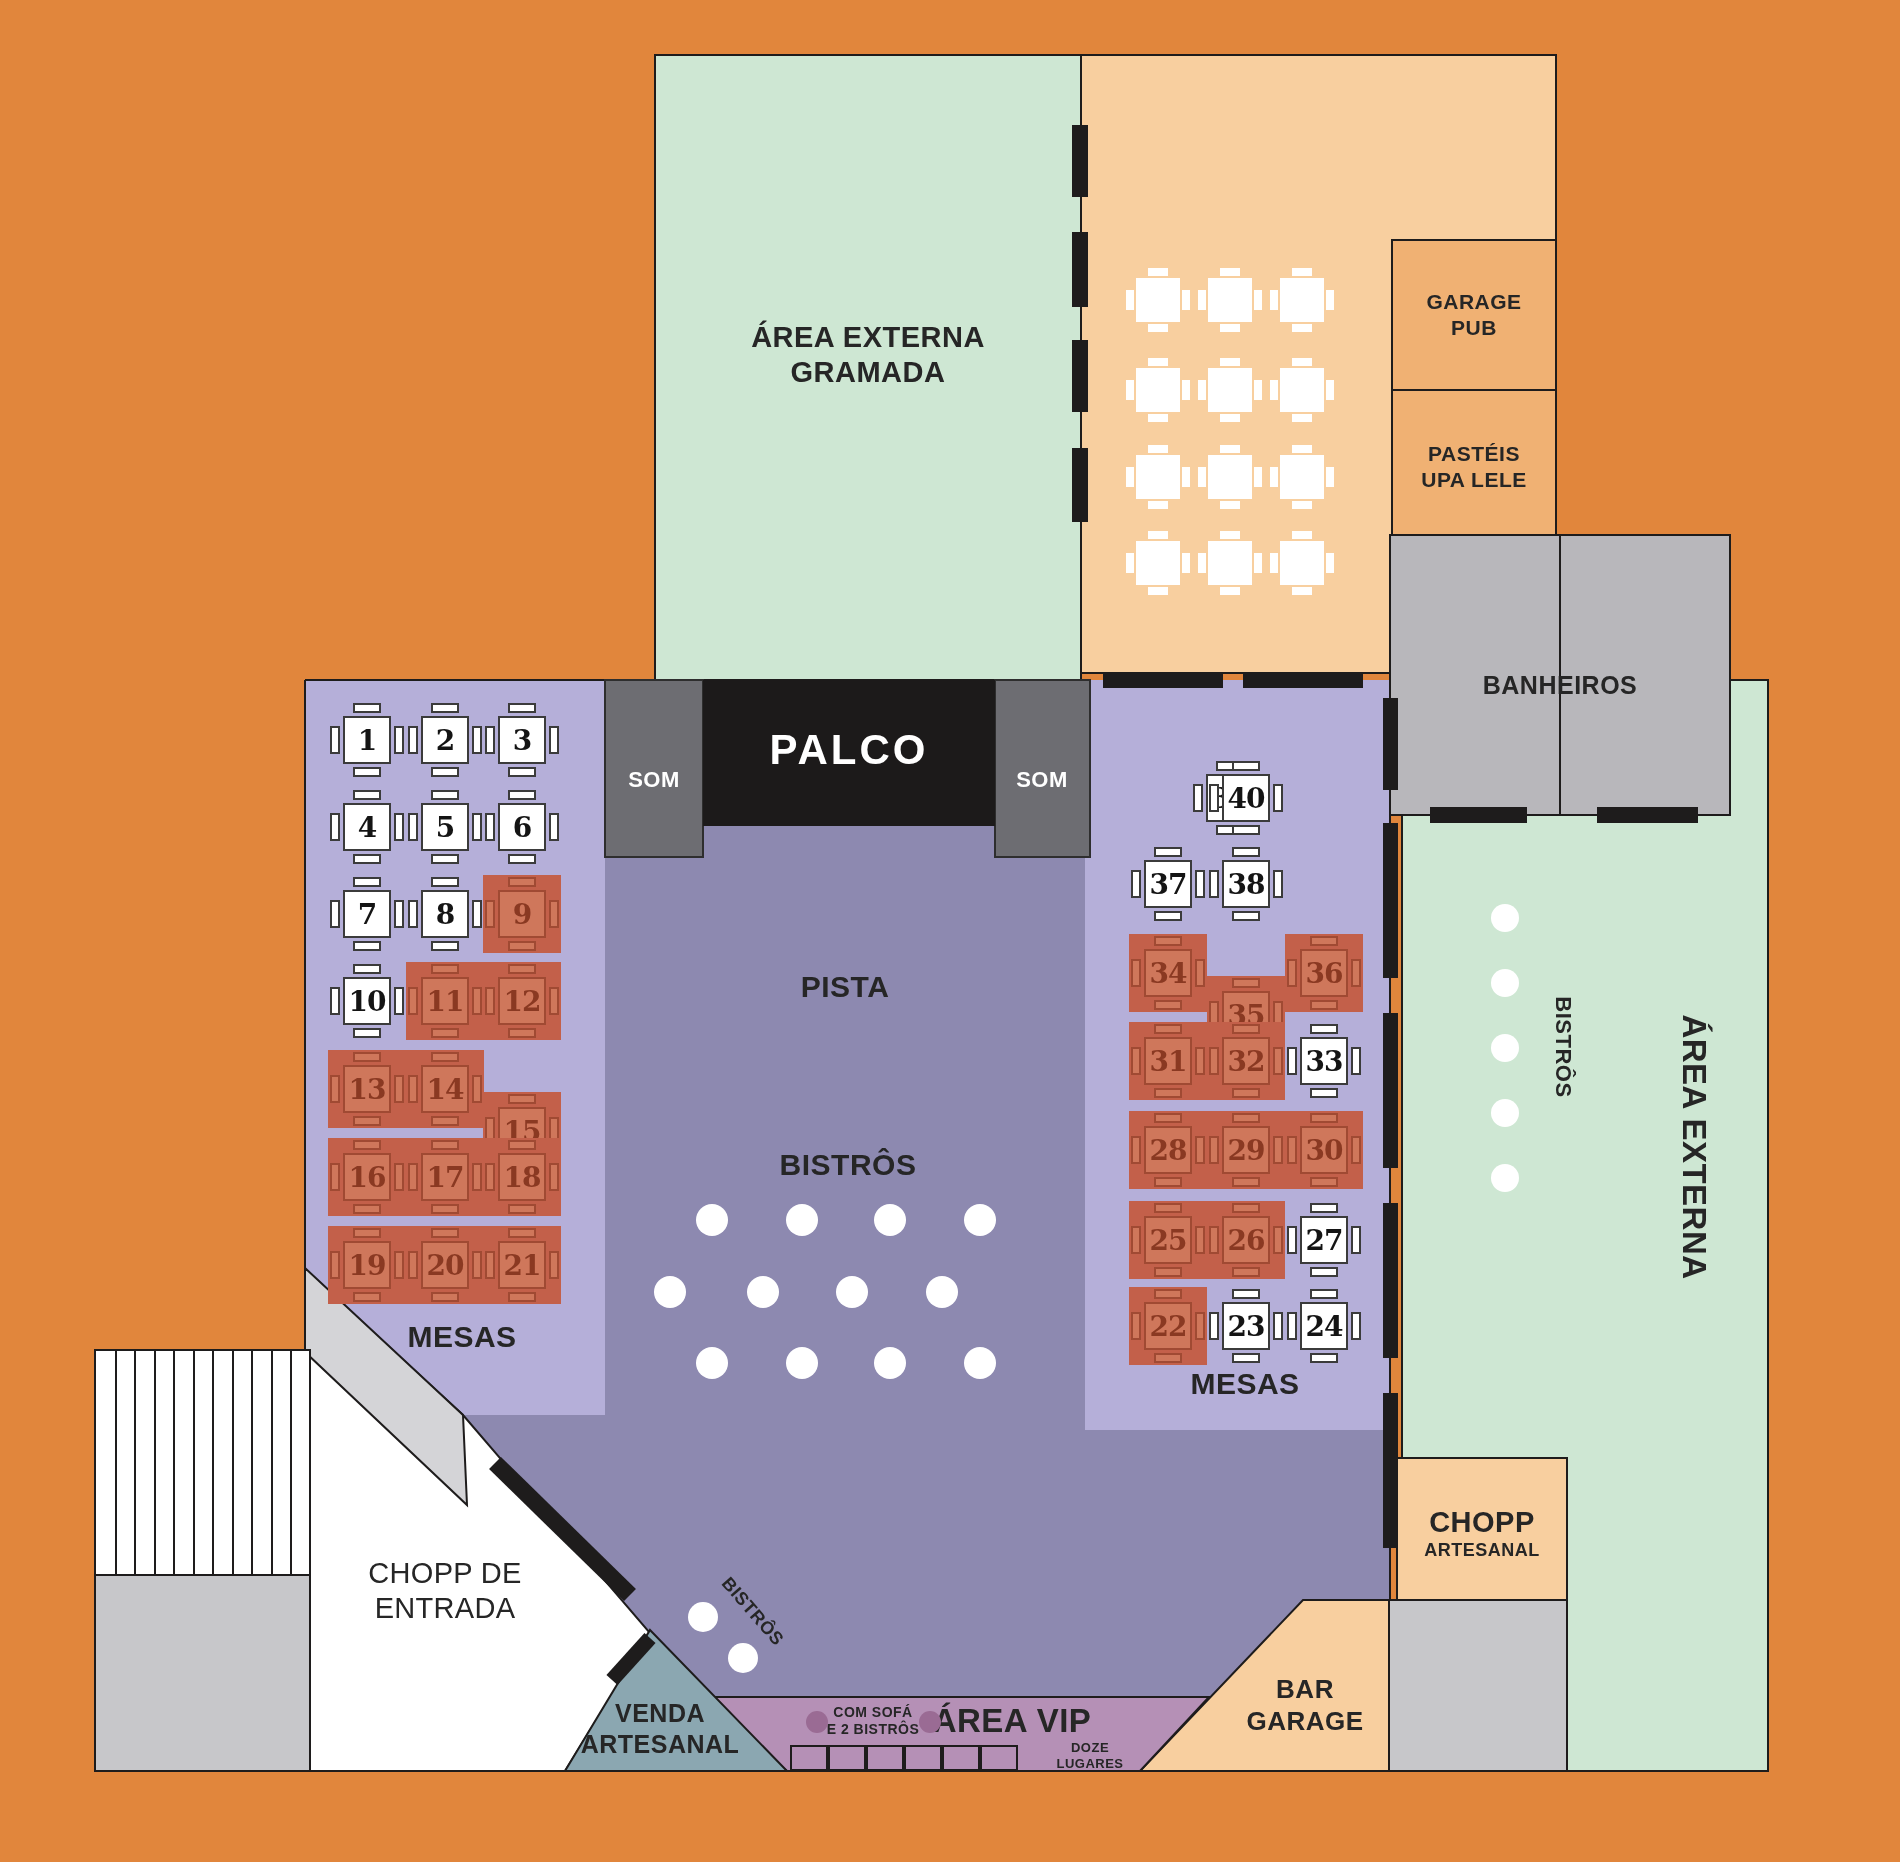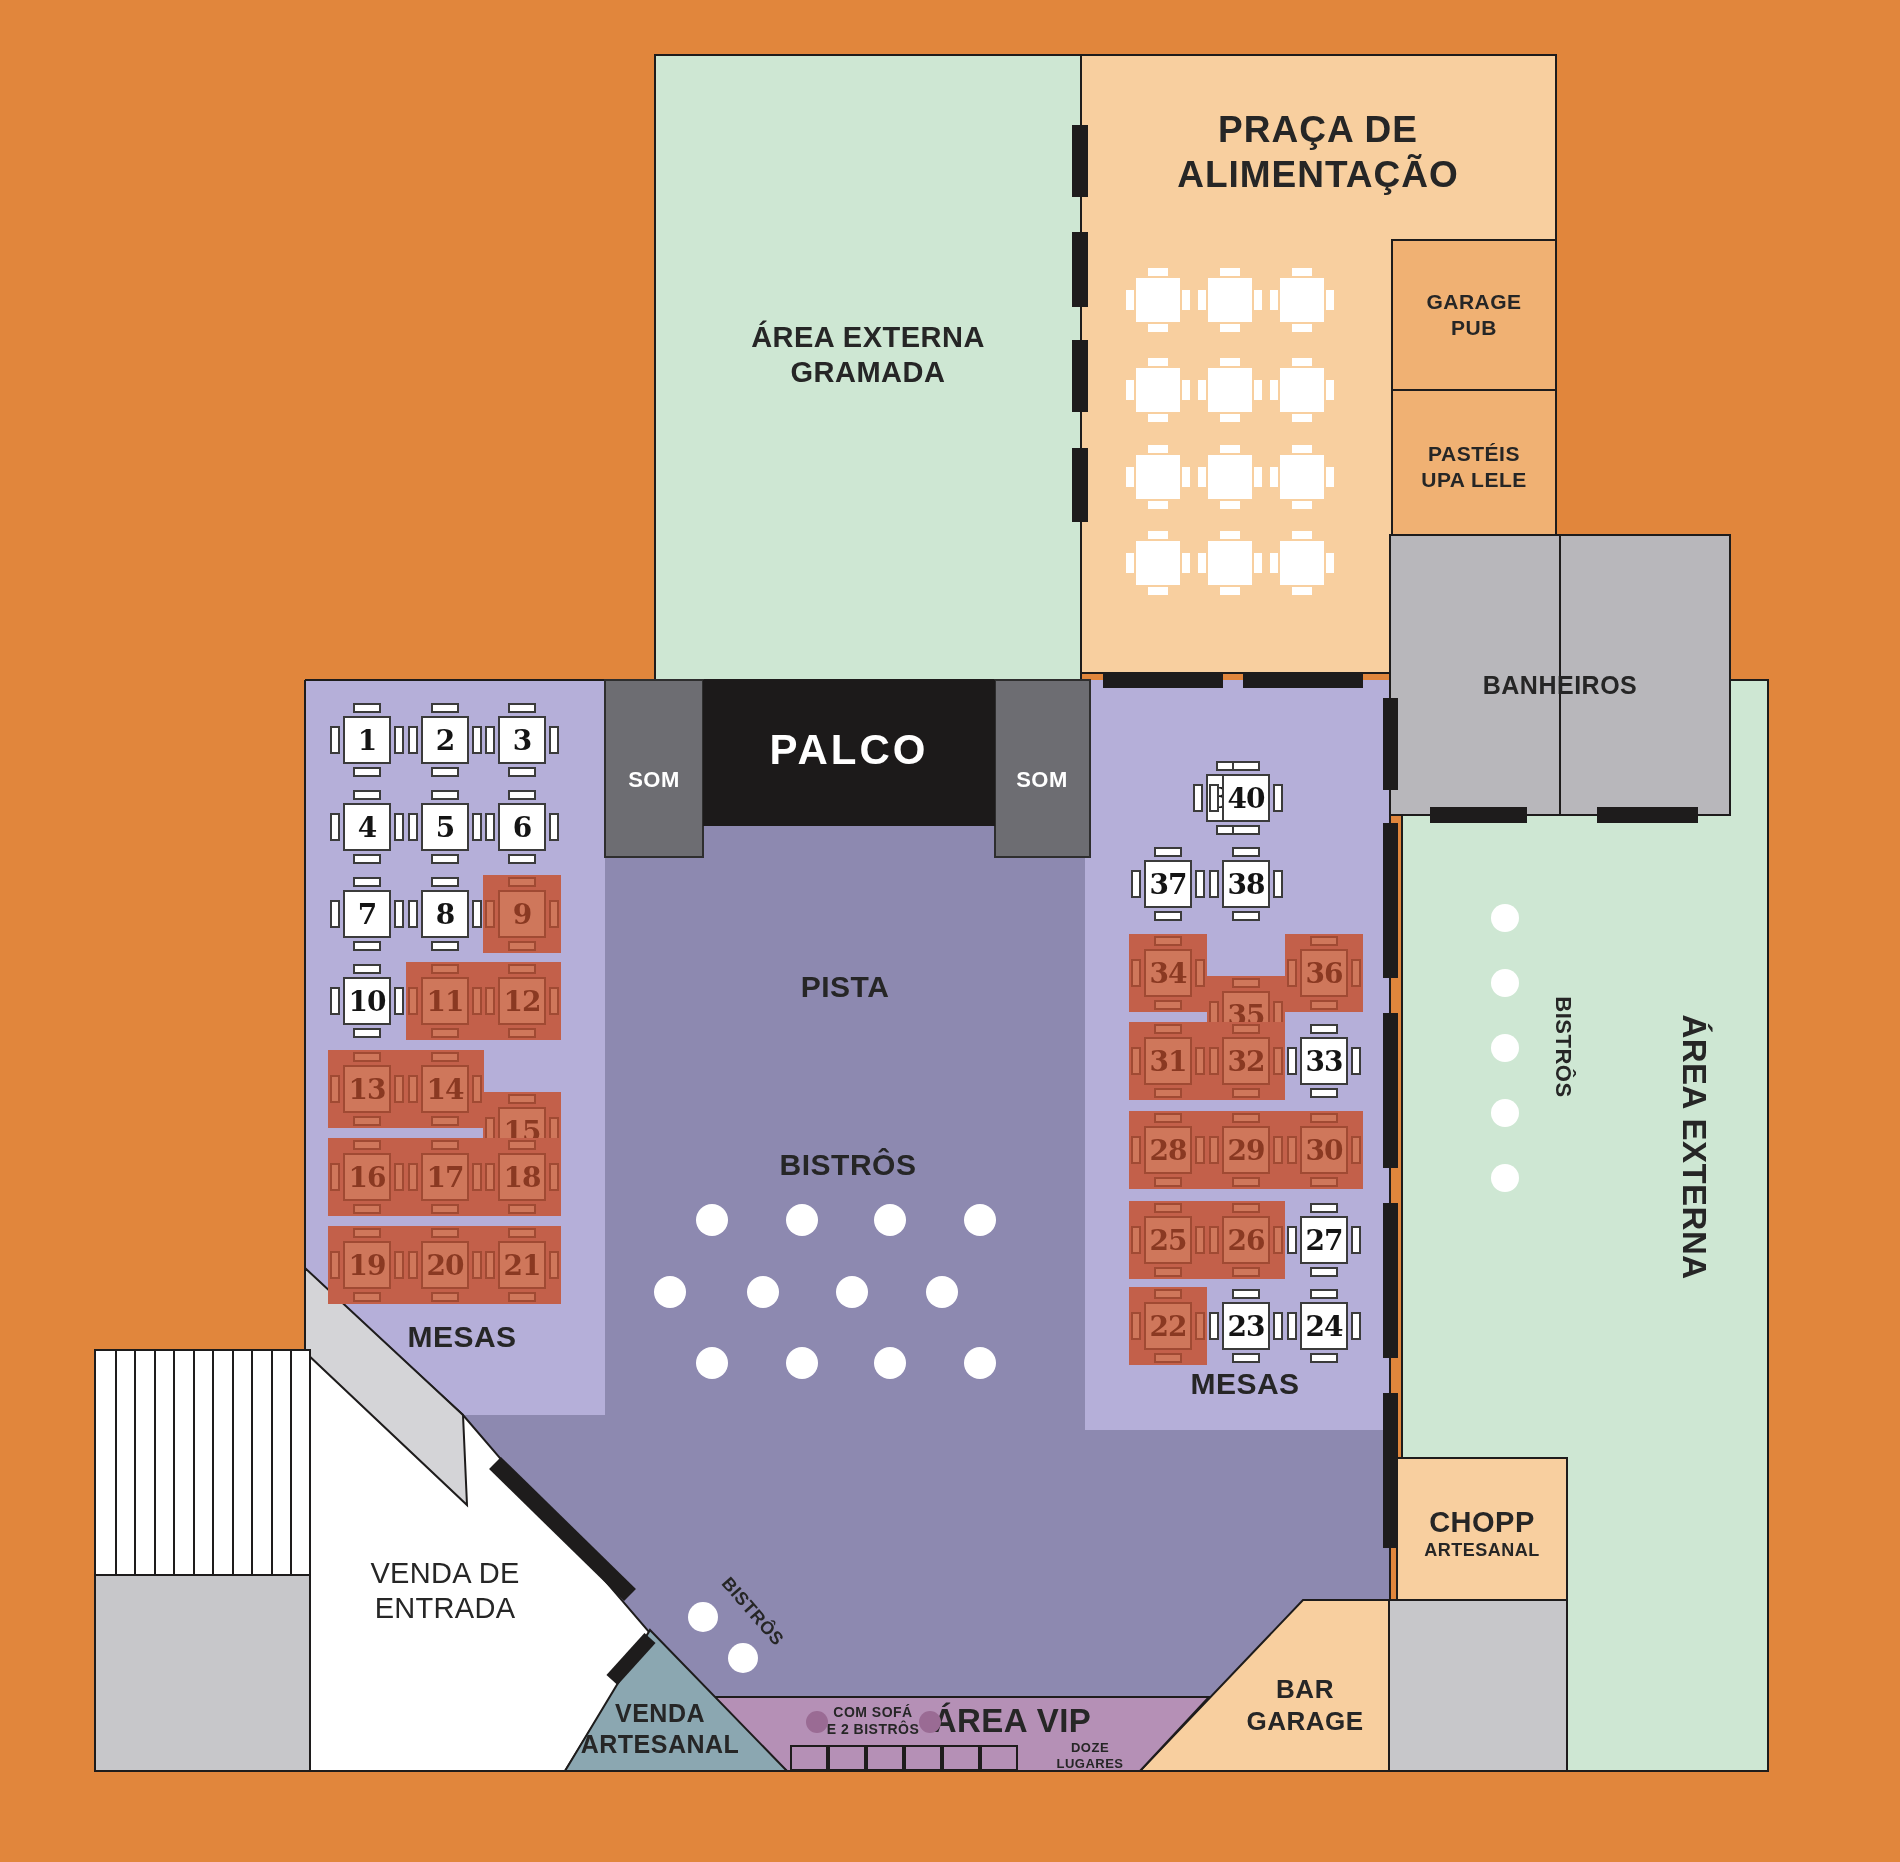--- a/index.html
+++ b/index.html
@@ -105,24 +105,20 @@
       <rect x="1383" y="698" width="15" height="92"></rect>
       <rect x="1383" y="823" width="15" height="155"></rect>
       <rect x="1383" y="1013" width="15" height="155"></rect>
       <rect x="1383" y="1203" width="15" height="155"></rect>
       <rect x="1383" y="1393" width="15" height="155"></rect>
     </g>
     <line x1="495" y1="1463" x2="630" y2="1595" stroke="var(--line)" stroke-width="17"></line>
     <line x1="650" y1="1638" x2="612" y2="1680" stroke="var(--line)" stroke-width="15"></line>
   </svg>
 
-  <div class="lbl s37" style="left:1318px;top:152px">
-    <span>PRAÇA DE</span>
-      <span>ALIMENTAÇÃO</span>
-  </div>
   <div class="lbl s29" style="left:868px;top:355px">
     <span>ÁREA EXTERNA</span>
       <span>GRAMADA</span>
   </div>
   <div class="lbl s21" style="left:1474px;top:315px">
     <span>GARAGE</span>
       <span>PUB</span>
   </div>
   <div class="lbl s21" style="left:1474px;top:467px">
     <span>PASTÉIS</span>
@@ -141,21 +137,21 @@
   <div class="lbl s33 rot90" style="left:1694px;top:1147px">ÁREA EXTERNA</div>
   <div class="lbl" style="left:1482px;top:1534px">
     <span class="s29">CHOPP</span>
       <span class="s18">ARTESANAL</span>
   </div>
   <div class="lbl s26" style="left:1305px;top:1706px">
     <span>BAR</span>
       <span>GARAGE</span>
   </div>
   <div class="lbl s29 medium" style="left:445px;top:1591px">
-    <span>VENDA DE</span>
+    <span>CHOPP DE</span>
       <span>ENTRADA</span>
   </div>
   <div class="lbl s25" style="left:660px;top:1728px">
     <span>VENDA</span>
       <span>ARTESANAL</span>
   </div>
   <div class="lbl s33" style="left:1012px;top:1721px">ÁREA VIP</div>
   <div class="lbl s14" style="left:873px;top:1721px;font-weight:600">
     <span>COM SOFÁ</span>
       <span>E 2 BISTRÔS</span>

